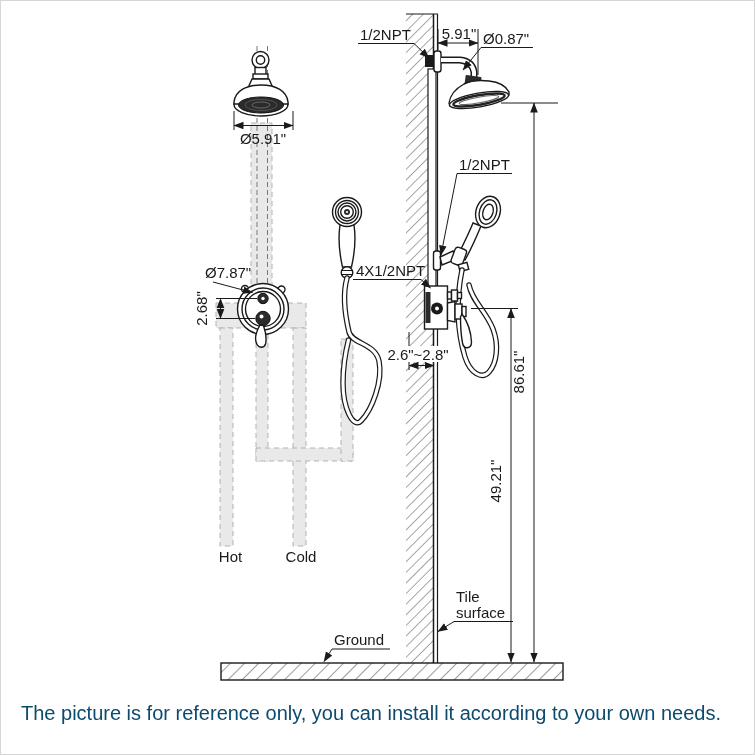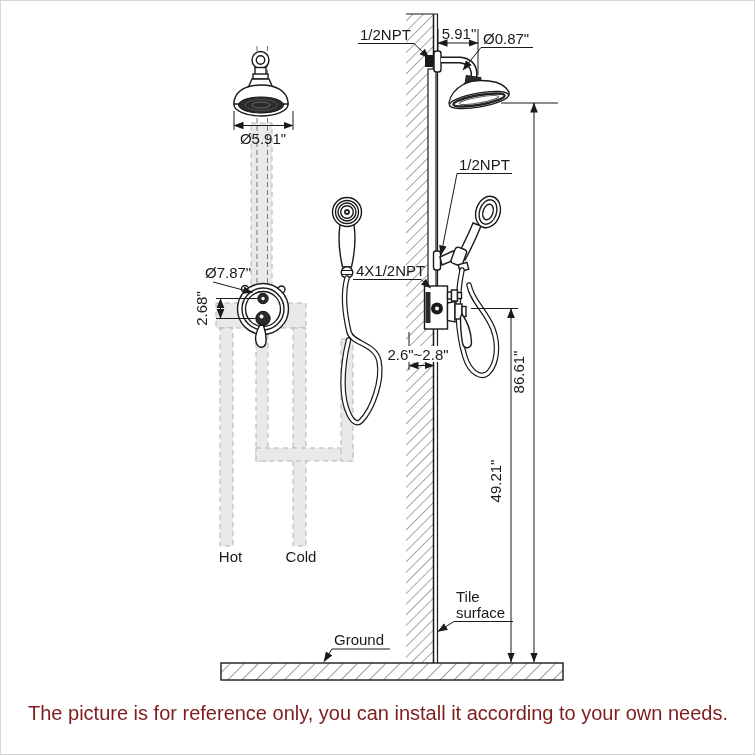--- a/index.html
+++ b/index.html
@@ -6,21 +6,21 @@
   #stage{position:relative;width:755px;height:755px;background:#fff;border:1px solid #d6d6d6;box-sizing:border-box;overflow:hidden;font-family:"Liberation Sans",sans-serif;}
   svg{position:absolute;left:0;top:0;}
   svg text{font-family:"Liberation Sans",sans-serif;font-size:15px;fill:#1a1a1a;}
   svg text.rot{font-size:15px;}
   .ln{stroke:#1a1a1a;stroke-width:1;fill:none;}
   .draw{stroke:#1a1a1a;stroke-width:1.4;fill:#fff;}
   .pipe{fill:#e9e9e9;stroke:#b3b3b3;stroke-width:1;stroke-dasharray:5 4;}
   .cdash{stroke:#777;stroke-width:1;fill:none;stroke-dasharray:5 3;}
   .hoseB{stroke:#1a1a1a;stroke-width:5.5;fill:none;stroke-linecap:round;}
   .hoseW{stroke:#fff;stroke-width:3.1;fill:none;stroke-linecap:round;}
-  #caption{position:absolute;left:27px;top:701px;font-size:20px;color:#7f1d1d;white-space:nowrap;}
+  #caption{position:absolute;left:20px;top:701px;font-size:20px;color:#0c4a6e;white-space:nowrap;}
 </style>
 </head>
 <body>
 
 <div id="stage">
 <svg width="755" height="755" viewBox="0 0 755 755">
   <defs>
     <marker id="arw" viewBox="0 0 10 10" refX="9.5" refY="5" markerWidth="10" markerHeight="10" orient="auto-start-reverse">
       <path d="M0,1.2 L10,5 L0,8.8 Z" fill="#1a1a1a"></path>
     </marker>

